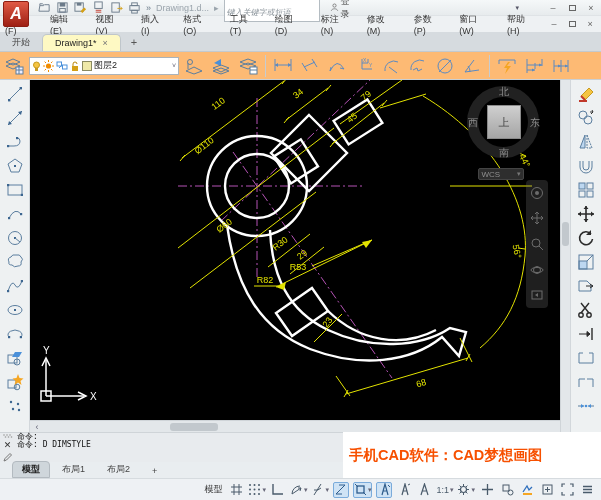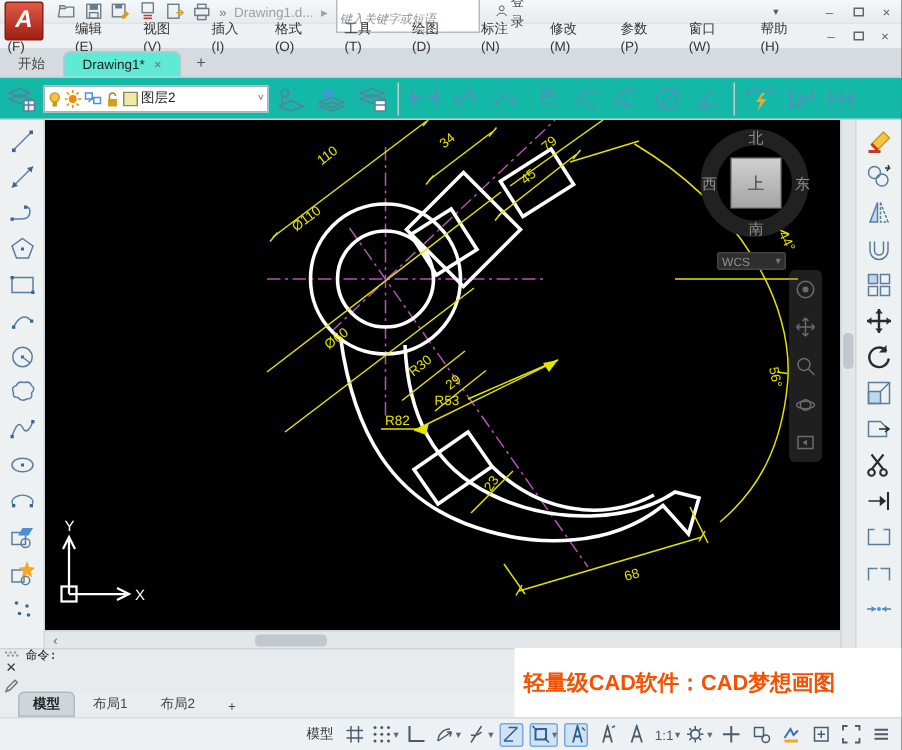--- a/index.html
+++ b/index.html
@@ -18,25 +18,25 @@
 .titlebar .right{margin-left:auto;display:flex;align-items:center;gap:7px;padding-right:4px;color:#555}
 .winbtn{display:inline-flex;align-items:center;justify-content:center;width:12px;height:11px;color:#666;font-size:9px}
 .sqbox{display:inline-block;width:7px;height:6px;border:1px solid #666}
 
 .menubar{height:16px;display:flex;align-items:center;gap:7px;background:#eef1f3;font-size:9px;color:#333}
 .menubar .mi{padding:1px 5px}
 .menubar .right{margin-left:auto;display:flex;gap:6px;padding-right:5px;color:#555}
 
 .tabbar{height:20px;background:#d6dbdf;display:flex;align-items:flex-end;border-bottom:1px solid #c3c9ce}
 .tab{height:17px;display:flex;align-items:center;gap:6px;padding:0 12px;font-size:9px;color:#444;border-radius:5px 5px 0 0}
-.tab.active{background:#5eead4;border:1px solid #bfc6cb;border-bottom:none;color:#222}
+.tab.active{background:#fef9c3;border:1px solid #bfc6cb;border-bottom:none;color:#222}
 .tab .x{color:#777;font-size:9px}
 .newtab{margin-left:10px;margin-bottom:3px;color:#555;font-size:11px}
 
-.toolbar{height:28px;background:#14b8a6;display:flex;align-items:center;gap:3px;padding-left:2px;border-bottom:1px solid #c9cfd4}
+.toolbar{height:28px;background:#fdba74;display:flex;align-items:center;gap:3px;padding-left:2px;border-bottom:1px solid #c9cfd4}
 .tbtn{width:24px;height:24px;display:flex;align-items:center;justify-content:center;border-radius:2px}
 .combo{width:150px;height:18px;background:#fff;border:1px solid #aab3ba;display:flex;align-items:center;gap:2px;padding:0 2px;font-size:9px;color:#222}
 .combo .car{margin-left:auto;color:#667}
 .vsep{width:1px;height:22px;background:#c6ccd1;margin:0 2px}
 
 .main{display:flex;height:352px}
 .sidetb{width:30px;background:#eef1f2;display:flex;flex-direction:column;align-items:center;padding-top:2px}
 .sidetb.left{border-right:1px solid #d2d7db}
 .sidetb.right{border-left:1px solid #d2d7db;width:31px}
 .sbtn{width:24px;height:24px;display:flex;align-items:center;justify-content:center;border-radius:2px}
@@ -656,20 +656,21 @@
         <circle cx="8.5" cy="3" r=".8" fill="#999"></circle>
       </svg>
     <span style="font-size:9px;color:#333">✕</span>
     <svg width="10" height="10" viewBox="0 0 10 10">
         <path d="M1 9 L2 6.5 L7 1.5 L8.5 3 L3.5 8 Z" fill="none" stroke="#777"></path>
       </svg>
   </div>
   <div class="cmdbody">
     <div class="cmdhist">
       <div>命令:</div>
+      <div>命令: D DIMSTYLE</div>
     </div>
   </div>
 </div>
 
 <div class="laytabs">
   <span class="ltab active">模型</span>
   <span class="ltab">布局1</span>
   <span class="ltab">布局2</span>
   <span class="ltab">+</span>
 </div>
@@ -784,14 +785,14 @@
       </svg>
     </span>
   <span class="stbtn">
       <svg width="13" height="13" viewBox="0 0 13 13">
         <path d="M2 3.5 H11 M2 6.5 H11 M2 9.5 H11" stroke="#4a5b6b" stroke-width="1.4"></path>
       </svg>
     </span>
 </div>
 
 <div class="promo">
-  <div>轻量级CAD软件：CAD梦想画图</div>
+  <div>手机CAD软件：CAD梦想画图</div>
 </div>
 
 </body></html>

